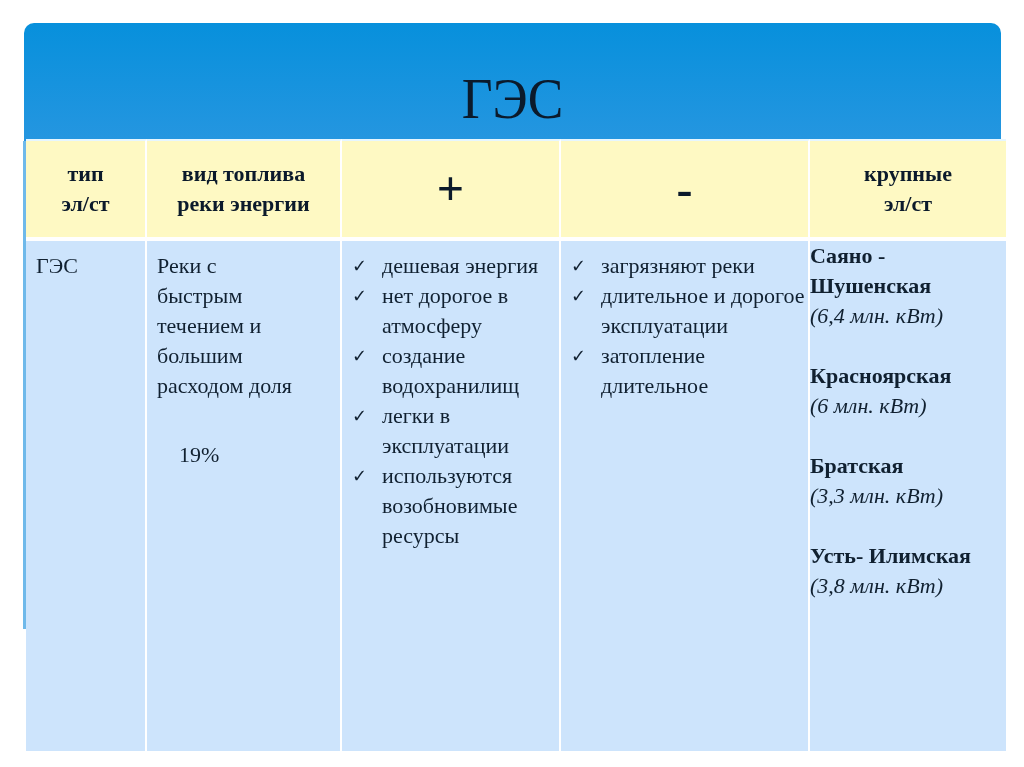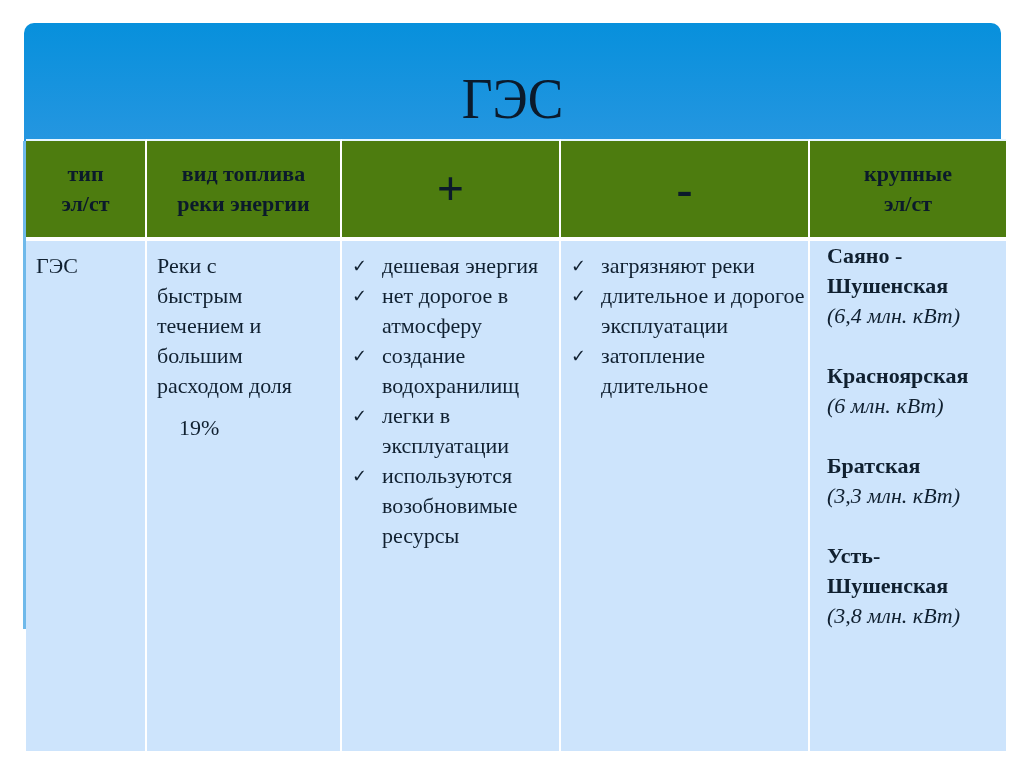--- a/index.html
+++ b/index.html
@@ -26,38 +26,38 @@
   table.grid {
     position: absolute; left: 26px; top: 139px;
     width: 980px; border-collapse: separate; border-spacing: 0;
     table-layout: fixed;
   }
   table.grid th, table.grid td {
     border-right: 2px solid #ffffff; vertical-align: top; padding: 0;
   }
   table.grid th:last-child, table.grid td:last-child { border-right: none; }
   table.grid th {
-    background: #4d7c0f; height: 96px; border-top: 2px solid #e6f6ff;
+    background: #fef9c3; height: 96px; border-top: 2px solid #e6f6ff;
     border-bottom: 4px solid #ffffff;
     font-weight: bold; font-size: 22px; line-height: 30px; text-align: center;
     vertical-align: middle; color: #0b1a2b;
   }
   table.grid th.sym { font-size: 48px; line-height: 48px; }
   table.grid td {
     background: #cde4fc; height: 500px;
     font-size: 22px; line-height: 30px; color: #102030;
   }
   .c1 { padding: 10px 0 0 10px !important; }
   .c2 { padding: 10px 0 0 10px !important; }
-  .pct { display: block; margin-top: 12px; padding-left: 22px; }
+  .pct { display: block; margin-top: 39px; padding-left: 22px; }
   ul.checks { list-style: none; margin: 10px 0 0 0; padding: 0 0 0 10px; }
   ul.checks li { position: relative; padding-left: 30px; }
   ul.checks li .chk { position: absolute; left: 0; top: 0; font-size: 18px; }
   .plant { padding: 8px 0 0 12px; }
-  .plant-block { margin-bottom: 30px; padding-left: 17px; }
+  .plant-block { margin-bottom: 30px; }
   .plant-name { font-weight: bold; display: block; }
   .plant-cap { display: block; font-style: italic; }
 </style>
 </head>
 <body>
 
 <div class="banner">
   <div class="banner-title">ГЭС</div>
 </div>
 <div class="left-accent"></div>
@@ -124,19 +124,19 @@
         </div>
         <div class="plant-block">
           <span class="plant-name">Красноярская</span>
           <span class="plant-cap">(6 млн. кВт)</span>
         </div>
         <div class="plant-block">
           <span class="plant-name">Братская</span>
           <span class="plant-cap">(3,3 млн. кВт)</span>
         </div>
         <div class="plant-block">
-          <span class="plant-name">Усть- Шушенская</span>
+          <span class="plant-name">Усть- Илимская</span>
           <span class="plant-cap">(3,8 млн. кВт)</span>
         </div>
       </td>
     </tr>
   </tbody>
 </table>
 
 </body></html>

